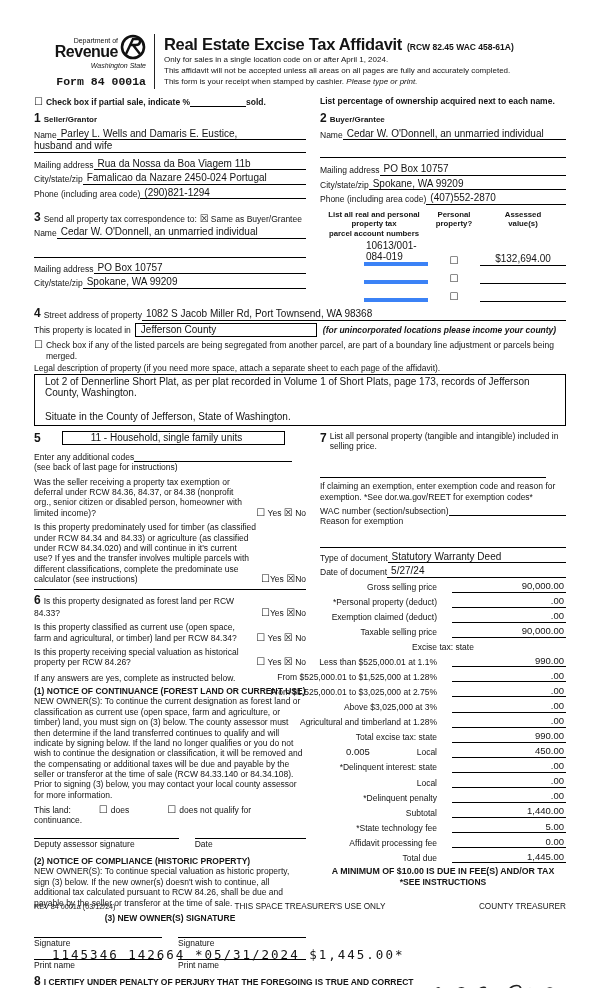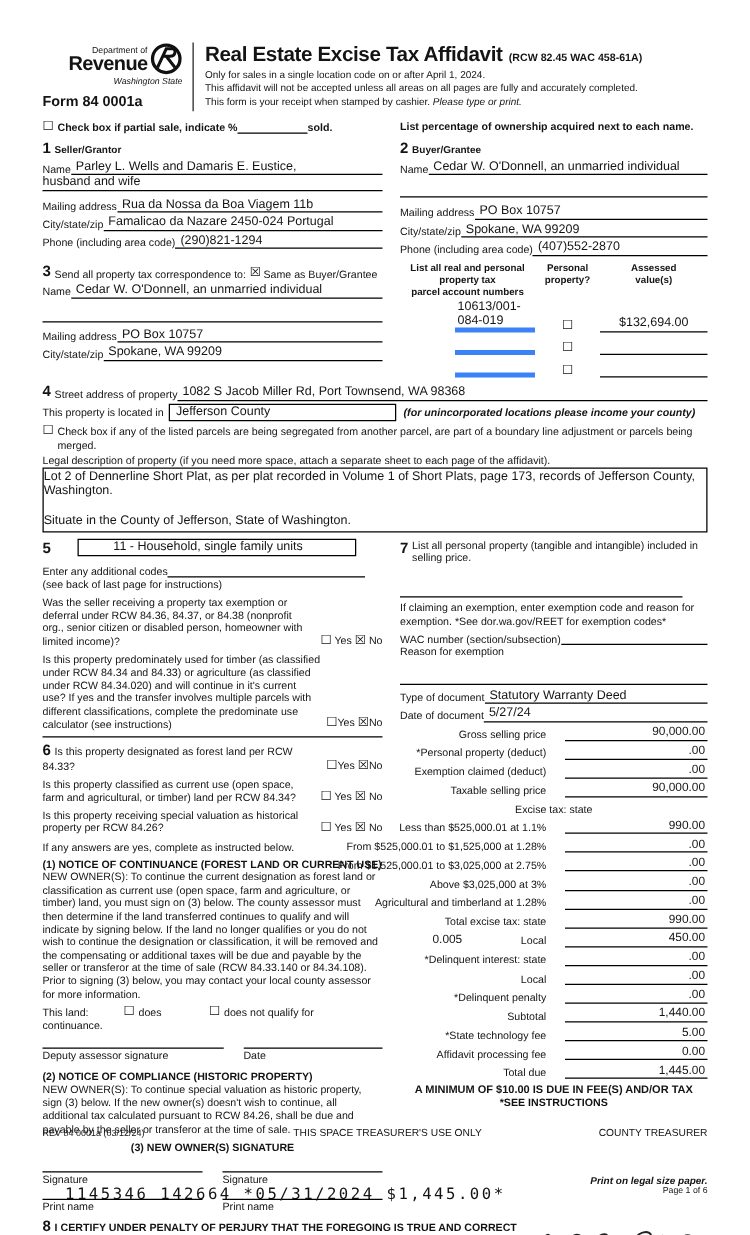--- a/index.html
+++ b/index.html
@@ -10,21 +10,21 @@
   .row{display:flex}
   .cb{font-size:10px;line-height:1;font-family:"DejaVu Sans",sans-serif;}
   
   .hdr{display:flex;align-items:stretch;}
   .logo-block{width:112px;flex:none;padding-right:8px;}
   .logo-top{display:flex;justify-content:flex-end;align-items:center;}
   .logo-words{text-align:right;margin-right:2px;}
   .dept{font-size:7px;}
   .revenue{font-size:16px;font-weight:bold;letter-spacing:-.5px;line-height:.9;}
   .state{font-size:7px;font-style:italic;}
-  .formno{font-size:11.5px;font-weight:bold;text-align:left;margin-top:4px;}
+  .formno{font-size:11.5px;font-weight:bold;text-align:right;margin-top:4px;font-family:Liberation Mono, monospace;}
   .title-block{border-left:1.5px solid #222;padding-left:9px;flex:1;}
   .title-line{display:flex;align-items:baseline;gap:5px;}
   .title{font-size:16.5px;font-weight:bold;letter-spacing:-.3px;}
   .title-suffix{font-size:8.5px;font-weight:bold;}
   .subtitle{font-size:8px;margin-top:1px;}
   
   .fld{display:flex;align-items:flex-end;margin-top:3px;}
   .lab{white-space:nowrap;}
   .line{flex:1;border-bottom:1px solid #000;padding:0 4px;min-height:10px;}
   .entry{font-size:10px;line-height:1.05;}
@@ -33,21 +33,21 @@
   .cols{display:flex;gap:14px;}
   .lcol{width:272px;flex:none;}
   .rcol{flex:1;min-width:0;}
   
   .ptable .phead{display:flex;font-weight:bold;text-align:center;font-size:7.8px;}
   .prow{display:flex;align-items:flex-end;margin-top:3px;}
   .pc1{flex:1;border-bottom:4px solid #3b82f6;min-height:11px;padding:0 2px;margin-left:44px;}
   .pc2{width:52px;flex:none;text-align:center;}
   .pc3{width:86px;flex:none;border-bottom:1px solid #000;min-height:11px;text-align:center;}
   .boxed{border:1.2px solid #000;padding:1px 5px;}
-  .legalbox{border:1.2px solid #000;padding:2px 0;margin-top:1px;}
+  .legalbox{border:1.2px solid #000;padding:2px 10px;margin-top:1px;}
   
   .qrow{display:flex;align-items:flex-end;margin-top:4px;}
   .qtext{flex:1;}
   .qyn{white-space:nowrap;padding-left:4px;}
   
   .taxrow{display:flex;justify-content:flex-end;align-items:flex-end;margin-top:2.5px;gap:12px;}
   .tlabel{text-align:right;white-space:nowrap;}
   .tval{width:112px;flex:none;border-bottom:1px solid #000;text-align:right;font-size:9.5px;margin-left:3px;padding-right:2px;}
   .sig-svg{position:absolute;right:0;bottom:-4px;}
   .footer-abs{position:absolute;left:34px;right:34px;}
@@ -443,18 +443,14 @@
     </div>
   </div>
 
   <div class="footer-abs" style="bottom:76px;display:flex;align-items:flex-end;gap:26px;">
     <div style="width:160px;font-size:7.2px;">REV 84 0001a (03/12/24)</div>
     <div style="flex:1;text-align:center;font-size:8.2px;">THIS SPACE TREASURER'S USE ONLY</div>
     <div style="width:140px;text-align:right;font-size:8.2px;">COUNTY TREASURER</div>
   </div>
 
   <div class="footer-abs stamp" style="bottom:26px;left:52px;">1145346  142664  *05/31/2024  $1,445.00*</div>
-  <div class="footer-abs" style="bottom:30px;left:auto;width:140px;text-align:right;">
-    <div class="b i" style="font-size:8px;">Print on legal size paper.</div>
-    <div style="font-size:7px;">Page 1 of 6</div>
-  </div>
 
 </div>
 
 </body></html>

